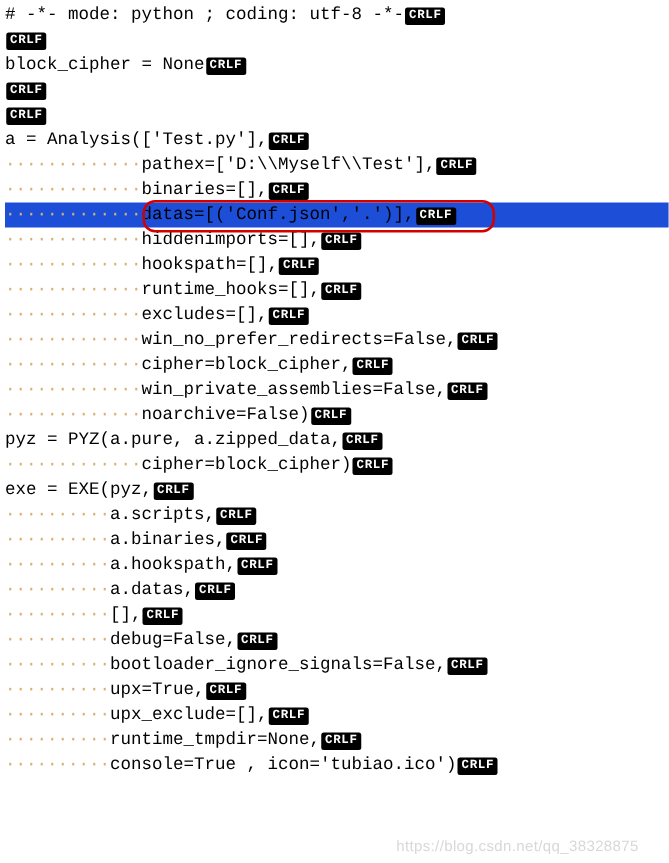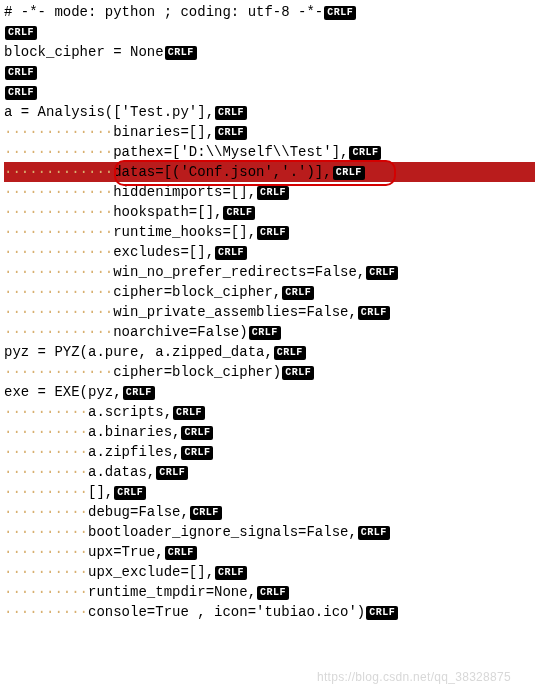--- a/index.html
+++ b/index.html
@@ -17,21 +17,21 @@
     color: #000000;
     padding: 2px 0 0 4px;
     position: relative;
   }
   .line {
     white-space: pre;
     height: 20px;
     position: relative;
   }
   .line.hl {
-    background: #b91c1c;
+    background: #1d4ed8;
   }
   .dots {
     color: #d8b070;
     letter-spacing: 0px;
   }
   .crlf {
     display: inline-block;
     background: #000000;
     color: #ffffff;
     font-size: 10px;
@@ -62,37 +62,37 @@
 </head>
 <body>
 
 <div class="editor" id="editor">
     <div class="line"><span># -*- mode: python ; coding: utf-8 -*-</span><span class="crlf">CRLF</span></div>
     <div class="line"><span></span><span class="crlf">CRLF</span></div>
     <div class="line"><span>block_cipher = None</span><span class="crlf">CRLF</span></div>
     <div class="line"><span></span><span class="crlf">CRLF</span></div>
     <div class="line"><span></span><span class="crlf">CRLF</span></div>
     <div class="line"><span>a = Analysis(['Test.py'],</span><span class="crlf">CRLF</span></div>
+    <div class="line"><span class="dots">·············</span><span>pathex=['D:\\Myself\\Test'],</span><span class="crlf">CRLF</span></div>
     <div class="line"><span class="dots">·············</span><span>binaries=[],</span><span class="crlf">CRLF</span></div>
-    <div class="line"><span class="dots">·············</span><span>pathex=['D:\\Myself\\Test'],</span><span class="crlf">CRLF</span></div>
     <div class="line hl"><span class="dots">·············</span><span>datas=[('Conf.json','.')],</span><span class="crlf">CRLF</span></div>
     <div class="line"><span class="dots">·············</span><span>hiddenimports=[],</span><span class="crlf">CRLF</span></div>
     <div class="line"><span class="dots">·············</span><span>hookspath=[],</span><span class="crlf">CRLF</span></div>
     <div class="line"><span class="dots">·············</span><span>runtime_hooks=[],</span><span class="crlf">CRLF</span></div>
     <div class="line"><span class="dots">·············</span><span>excludes=[],</span><span class="crlf">CRLF</span></div>
     <div class="line"><span class="dots">·············</span><span>win_no_prefer_redirects=False,</span><span class="crlf">CRLF</span></div>
     <div class="line"><span class="dots">·············</span><span>cipher=block_cipher,</span><span class="crlf">CRLF</span></div>
     <div class="line"><span class="dots">·············</span><span>win_private_assemblies=False,</span><span class="crlf">CRLF</span></div>
     <div class="line"><span class="dots">·············</span><span>noarchive=False)</span><span class="crlf">CRLF</span></div>
     <div class="line"><span>pyz = PYZ(a.pure, a.zipped_data,</span><span class="crlf">CRLF</span></div>
     <div class="line"><span class="dots">·············</span><span>cipher=block_cipher)</span><span class="crlf">CRLF</span></div>
     <div class="line"><span>exe = EXE(pyz,</span><span class="crlf">CRLF</span></div>
     <div class="line"><span class="dots">··········</span><span>a.scripts,</span><span class="crlf">CRLF</span></div>
     <div class="line"><span class="dots">··········</span><span>a.binaries,</span><span class="crlf">CRLF</span></div>
-    <div class="line"><span class="dots">··········</span><span>a.zipfiles,</span><span class="crlf">CRLF</span></div>
+    <div class="line"><span class="dots">··········</span><span>a.hookspath,</span><span class="crlf">CRLF</span></div>
     <div class="line"><span class="dots">··········</span><span>a.datas,</span><span class="crlf">CRLF</span></div>
     <div class="line"><span class="dots">··········</span><span>[],</span><span class="crlf">CRLF</span></div>
     <div class="line"><span class="dots">··········</span><span>debug=False,</span><span class="crlf">CRLF</span></div>
     <div class="line"><span class="dots">··········</span><span>bootloader_ignore_signals=False,</span><span class="crlf">CRLF</span></div>
     <div class="line"><span class="dots">··········</span><span>upx=True,</span><span class="crlf">CRLF</span></div>
     <div class="line"><span class="dots">··········</span><span>upx_exclude=[],</span><span class="crlf">CRLF</span></div>
     <div class="line"><span class="dots">··········</span><span>runtime_tmpdir=None,</span><span class="crlf">CRLF</span></div>
     <div class="line"><span class="dots">··········</span><span>console=True , icon='tubiao.ico')</span><span class="crlf">CRLF</span></div>
     <div class="annot-box" style="top: 160px; left: 114px; width: 278px; height: 22px;"></div>
   </div>

